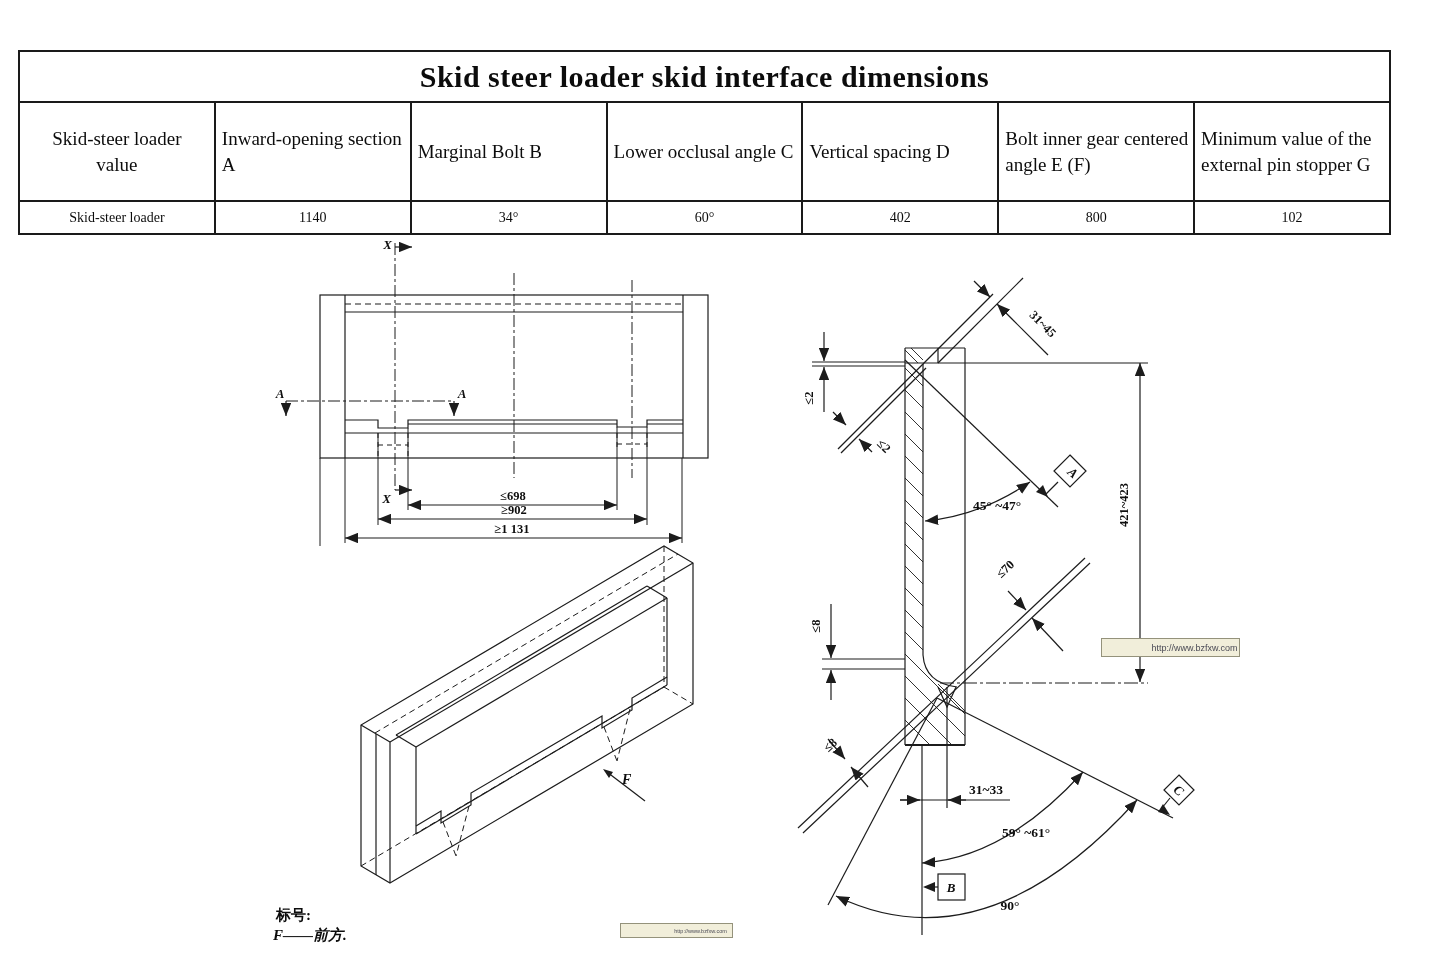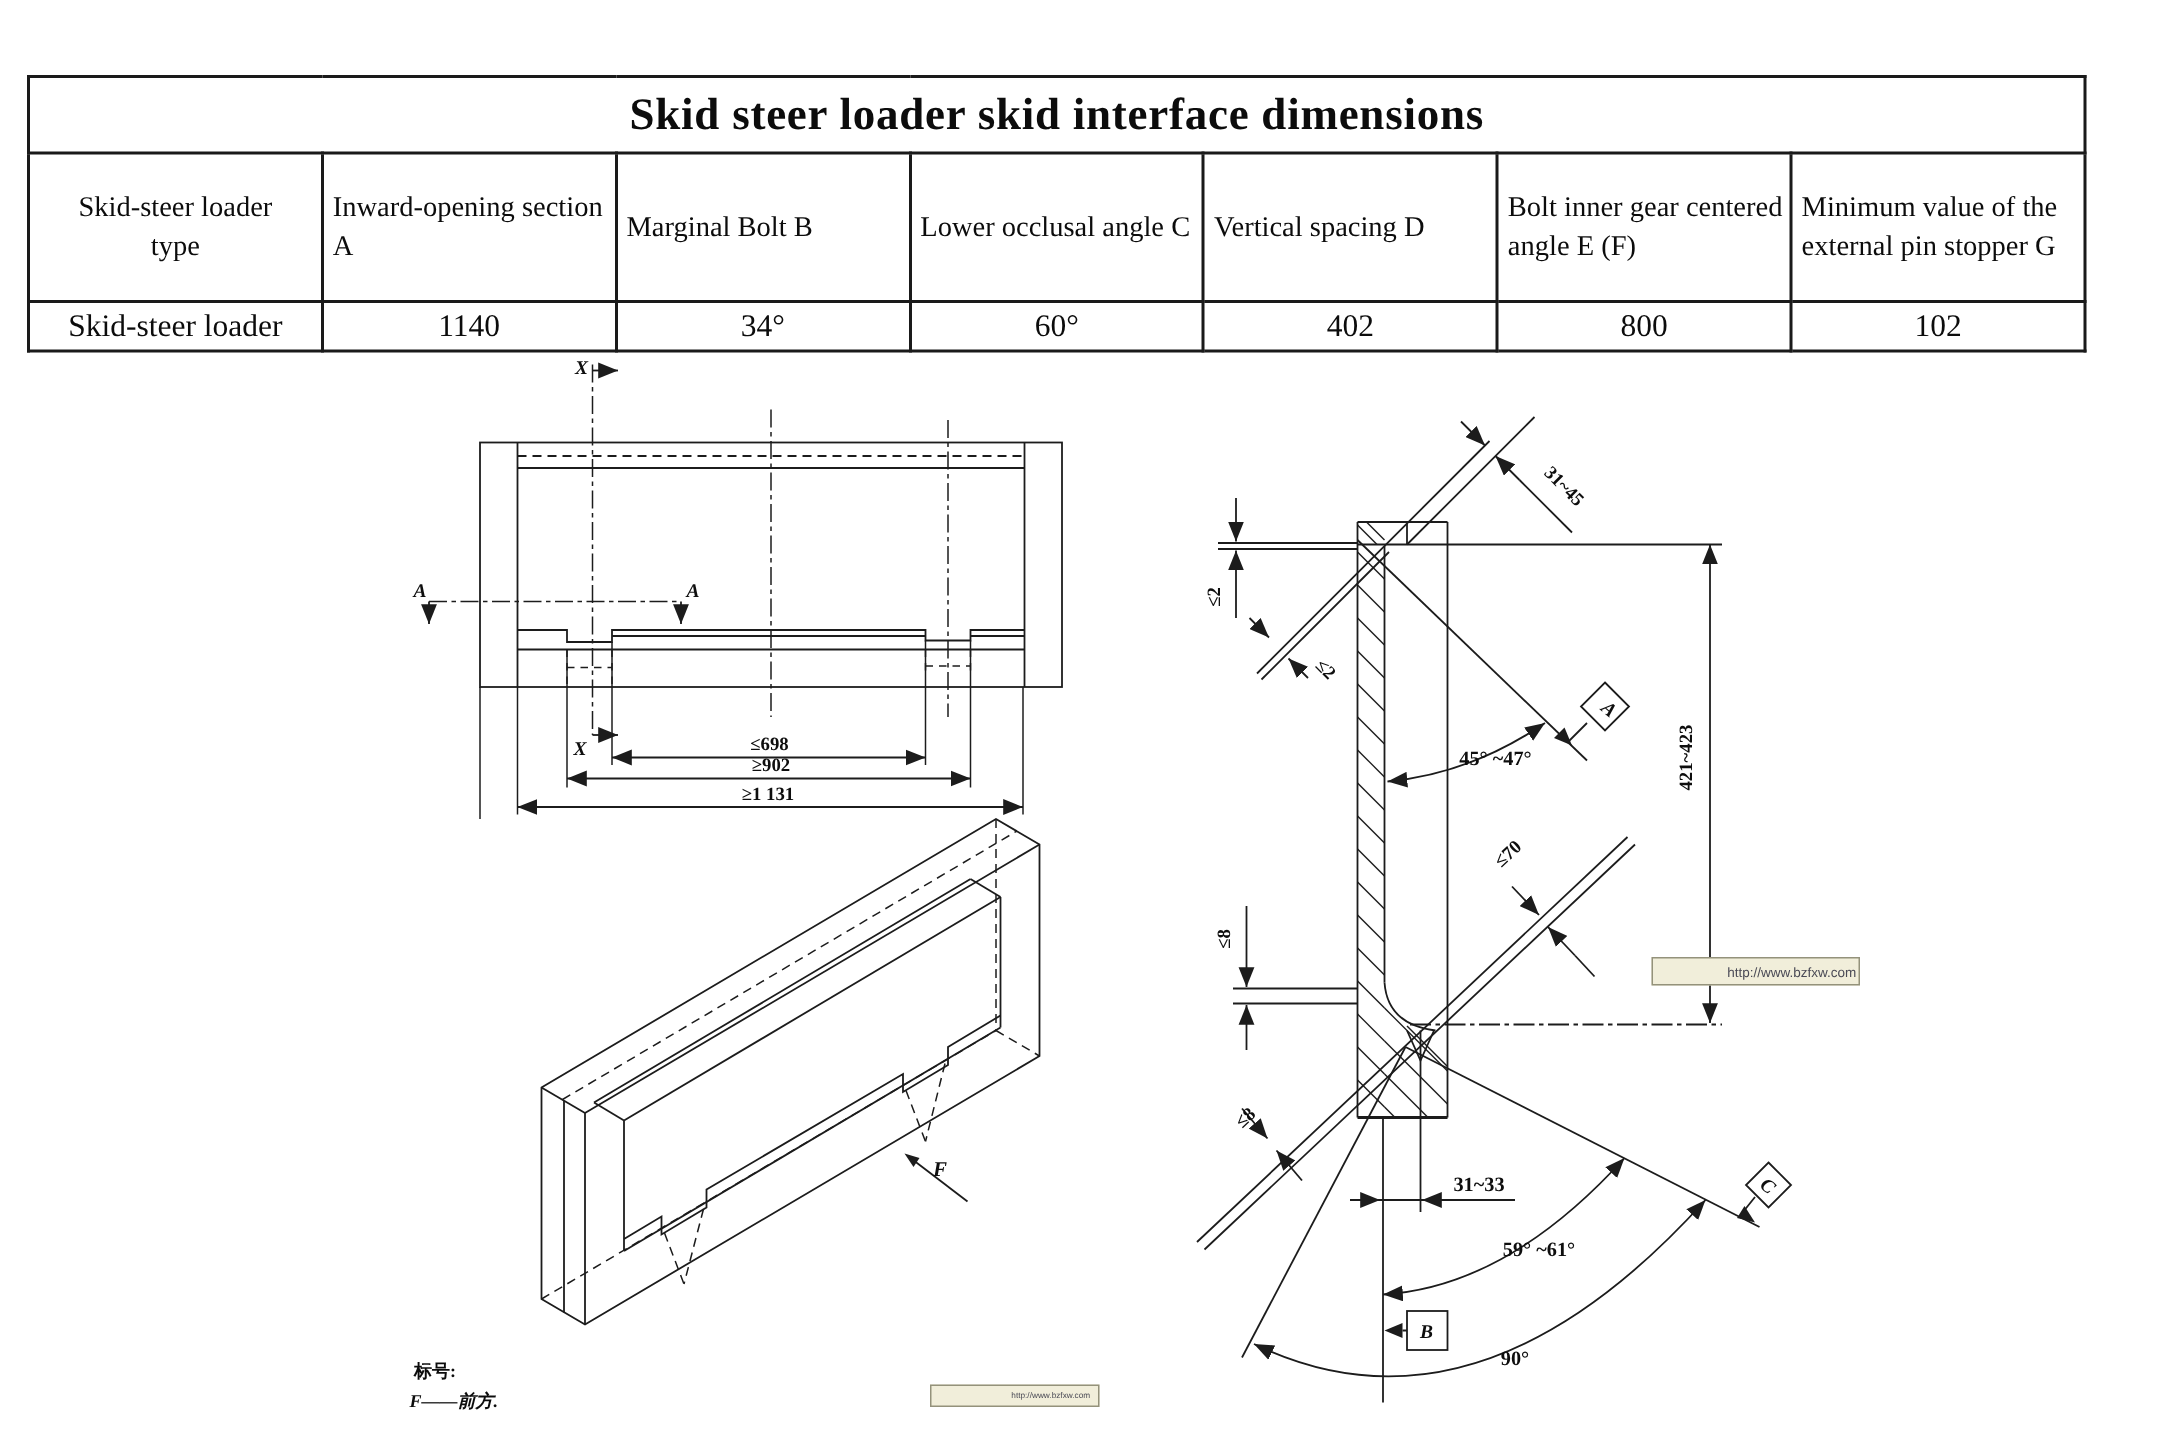--- a/index.html
+++ b/index.html
@@ -6,49 +6,49 @@
   #page{position:relative;width:1445px;height:963px;background:#ffffff;overflow:hidden;
         font-family:"Liberation Serif", serif;color:#111;text-decoration:underline;}
   
   #spec-table{position:absolute;left:18px;top:50px;width:1373px;border-collapse:collapse;
               table-layout:fixed;}
   #spec-table td,#spec-table th{border:2px solid #1a1a1a;vertical-align:middle;
               font-family:"Liberation Serif", serif;color:#0c0c0c;}
   .title-cell{height:47px;text-align:center;font-size:30px;font-weight:bold;letter-spacing:.5px;}
   .hdr{height:93px;font-size:19px;line-height:1.32;text-align:left;padding:2px 4px 2px 6px;}
   .hdr.center{text-align:center;padding:2px 24px;}
-  .val{height:29px;font-size:21px;text-align:center;padding:1px 2px;}
+  .val{height:29px;font-size:14px;text-align:center;padding:1px 2px;}
   
   #draw{position:absolute;left:0;top:0;width:1445px;height:963px;}
   svg text{font-family:"Liberation Serif", serif;fill:#0e0e0e;}
   .dim{font-size:12.5px;font-weight:600;}
   .dim2{font-size:13.5px;font-weight:600;}
   .datum{font-size:13px;font-style:italic;font-weight:600;}
   .boxl{font-size:14px;font-weight:600;font-style:italic;}
   
   .note{position:absolute;font-family:"Liberation Serif", serif;font-weight:bold;
-        font-size:12px;color:#0c0c0c;white-space:nowrap;}
+        font-size:15px;color:#0c0c0c;white-space:nowrap;}
   .wm{position:absolute;background:#f1eeda;border:1px solid #94927b;color:#4a4a55;
       font-family:"Liberation Sans", sans-serif;display:flex;align-items:center;
       justify-content:center;white-space:nowrap;padding-left:48px;}
   #wm-right{left:1101px;top:638px;width:89px;height:17px;font-size:9px;}
   #wm-bottom{left:620px;top:923px;width:63px;height:13px;font-size:5.5px;}
 </style>
 </head>
 <body>
 
 <div id="page">
 
   <table id="spec-table">
     <tbody>
         <tr>
       <td class="title-cell" colspan="7">Skid steer loader skid interface dimensions</td>
     </tr>
     <tr>
-      <td class="hdr center" style="width:202px">Skid-steer loader type</td>
+      <td class="hdr center" style="width:202px">Skid-steer loader value</td>
       <td class="hdr" style="width:192px">Inward-opening section A</td>
       <td class="hdr" style="width:194px">Marginal Bolt B</td>
       <td class="hdr" style="width:196px">Lower occlusal angle C</td>
       <td class="hdr" style="width:195px">Vertical spacing D</td>
       <td class="hdr" style="width:195px">Bolt inner gear centered angle E (F)</td>
       <td class="hdr" style="width:199px">Minimum value of the external pin stopper G</td>
     </tr>
     <tr>
       <td class="val">Skid-steer loader</td>
       <td class="val">1140</td>

